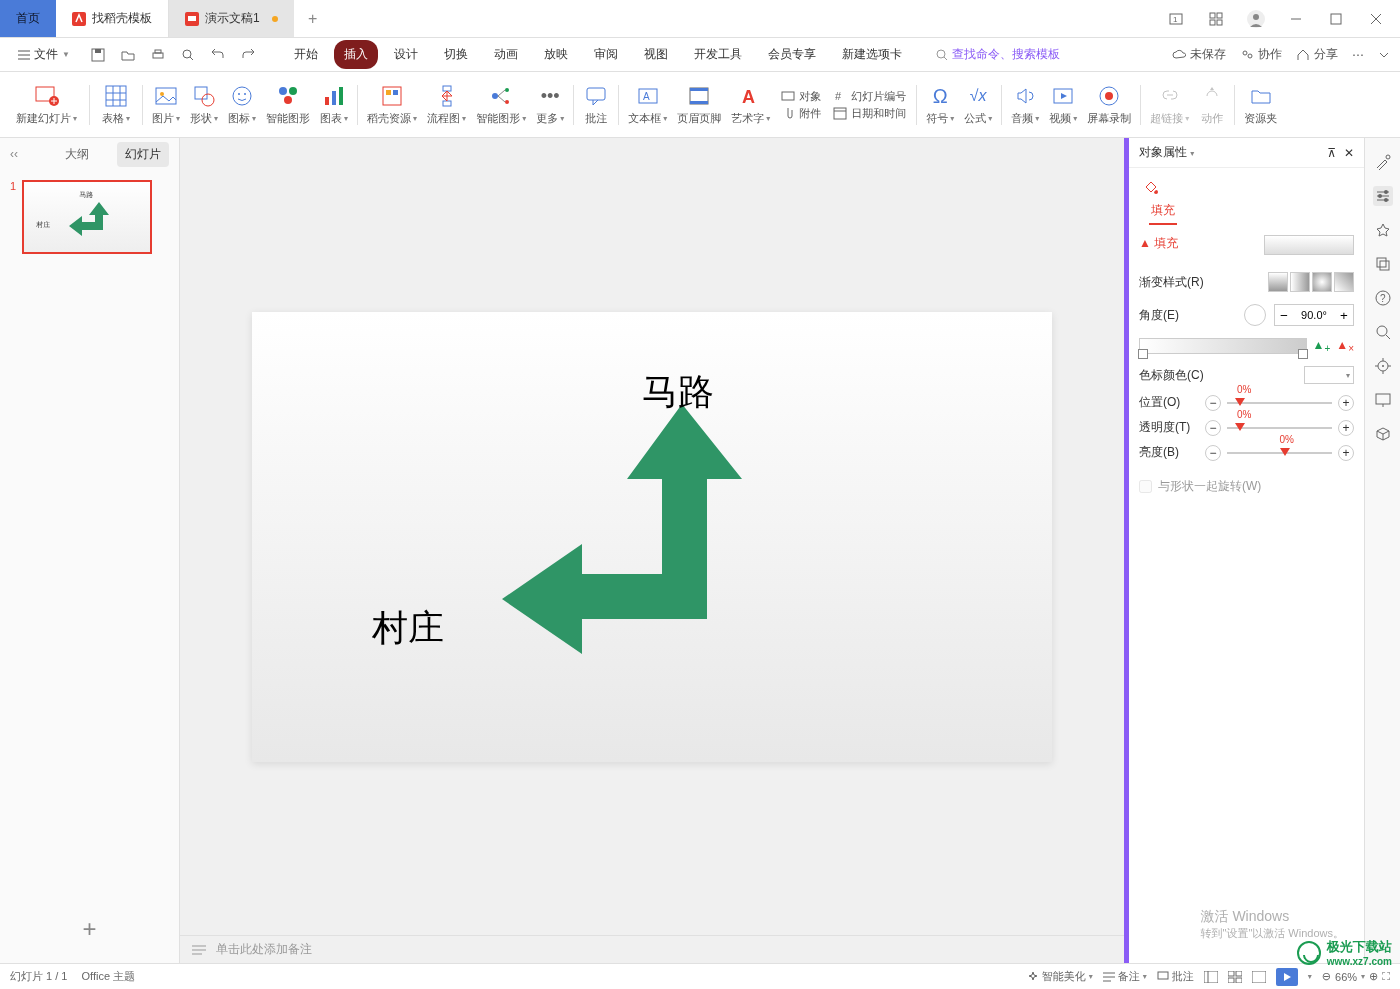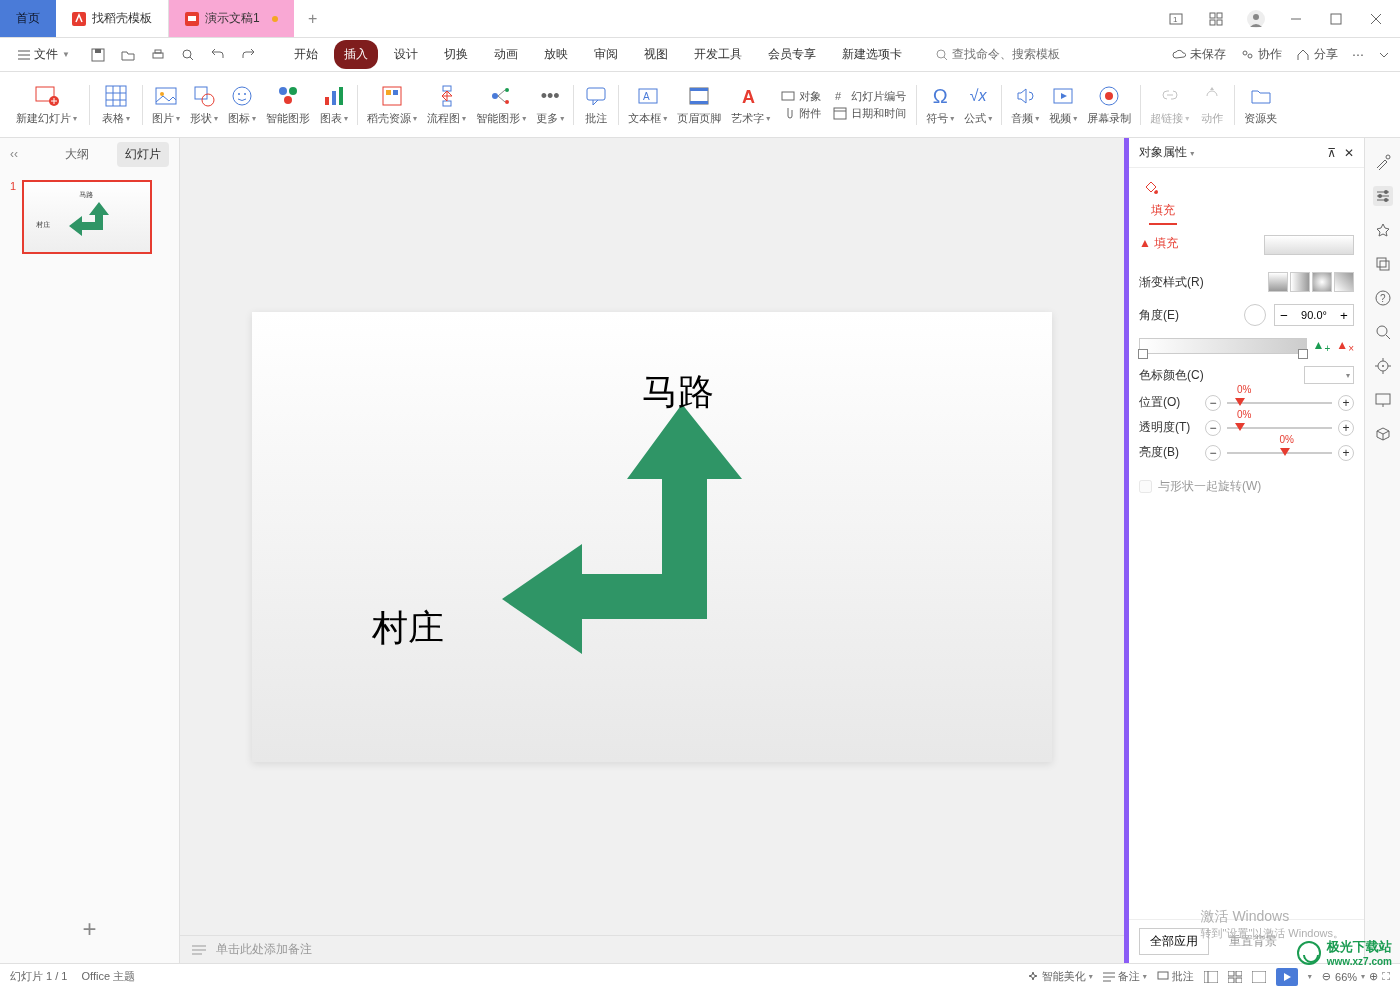--- a/index.html
+++ b/index.html
@@ -4,36 +4,36 @@
 <style>
 * { margin: 0; padding: 0; box-sizing: border-box; font-family: "Microsoft YaHei", sans-serif; }
 body { background: #f0f0f0; font-size: 12px; color: #333; overflow: hidden; }
 .app { width: 1400px; height: 989px; background: #fff; display: flex; flex-direction: column; }
 
 
 .titlebar { height: 38px; display: flex; align-items: stretch; border-bottom: 1px solid #e0e0e0; }
 .tab { display: flex; align-items: center; padding: 0 16px; gap: 6px; cursor: pointer; }
 .tab.home { background: #4a7bd8; color: #0f172a; }
 .tab.template { color: #333; border-right: 1px solid #e0e0e0;}
-.tab.doc { background: #f9a8d4; color: #333; }
+.tab.doc { background: #e5e5e5; color: #333; }
 .tab-add { width: 38px; display: flex; align-items: center; justify-content: center; }
 .tab-icon { width: 14px; height: 14px; }
 .dot-mod { width: 6px; height: 6px; background: #f5a623; border-radius: 50%; margin-left: 6px; }
 .titlebar-right { margin-left: auto; display: flex; align-items: center; gap: 12px; padding-right: 10px; }
 .win-btn { width: 28px; height: 28px; display: flex; align-items: center; justify-content: center; cursor: pointer; }
 
 
 .menubar { height: 34px; display: flex; align-items: center; padding: 0 10px; border-bottom: 1px solid #e0e0e0; gap: 4px; }
 .menu-file { display: flex; align-items: center; gap: 4px; padding: 4px 8px; }
 .qat { display: flex; gap: 6px; margin-left: 4px; }
 .qat-btn { width: 24px; height: 24px; display: flex; align-items: center; justify-content: center; cursor: pointer; color: #666; }
 .menu-tabs { display: flex; gap: 6px; margin-left: 20px; }
 .menu-tab { padding: 6px 10px; cursor: pointer; border-radius: 12px; }
 .menu-tab.active { background: #7f1d1d; color: #fff; }
-.menubar-search { margin-left: 20px; color: #737373; display: flex; align-items: center; gap: 4px; }
+.menubar-search { margin-left: 20px; color: #8b5cf6; display: flex; align-items: center; gap: 4px; }
 .menubar-right { margin-left: auto; display: flex; gap: 14px; align-items: center; color: #555; }
 .menubar-right .item { display: flex; align-items: center; gap: 4px; cursor: pointer; }
 
 
 .ribbon { height: 66px; display: flex; align-items: center; padding: 0 8px; border-bottom: 1px solid #e0e0e0; }
 .rib-group { display: flex; flex-direction: column; align-items: center; padding: 0 8px; cursor: pointer; }
 .rib-group.small { padding: 0 5px;}
 .rib-icon { width: 26px; height: 26px; display: flex; align-items: center; justify-content: center; margin-bottom: 2px; }
 .rib-label { font-size: 11px; color: #555; white-space: nowrap; display:flex; align-items:center; gap:2px;}
 .rib-sep { width: 1px; height: 40px; background: #e0e0e0; margin: 0 4px; }
@@ -715,24 +715,20 @@
               <div style="position:absolute;left:50%;top:3px;width:0;height:0;border-left:5px solid transparent;border-right:5px solid transparent;border-top:8px solid #e63c30;"></div>
             </div>
           <div class="rp-slider-btn">+</div>
         </div>
 
         <label class="rp-checkbox" style="margin-top:10px;opacity:.5;">
             <input type="checkbox" disabled="" style="">
             <span>与形状一起旋转(W)</span>
           </label>
       </div>
-      <div class="rp-footer">
-        <button class="rp-footer-btn">全部应用</button>
-        <button class="rp-footer-btn" style="border:none;color:#999;">重置背景</button>
-      </div>
     </div>
 
     <div class="sidebar-icons">
       <div class="sicon">
           <svg width="16" height="16">
             <path d="M2 14 L10 6 L12 8 L4 16" fill="none" stroke="#666"></path>
             <circle cx="13" cy="3" r="2" fill="none" stroke="#666"></circle>
           </svg>
         </div>
       <div class="sicon" style="background:#e8e8e8;border-radius:3px;">

